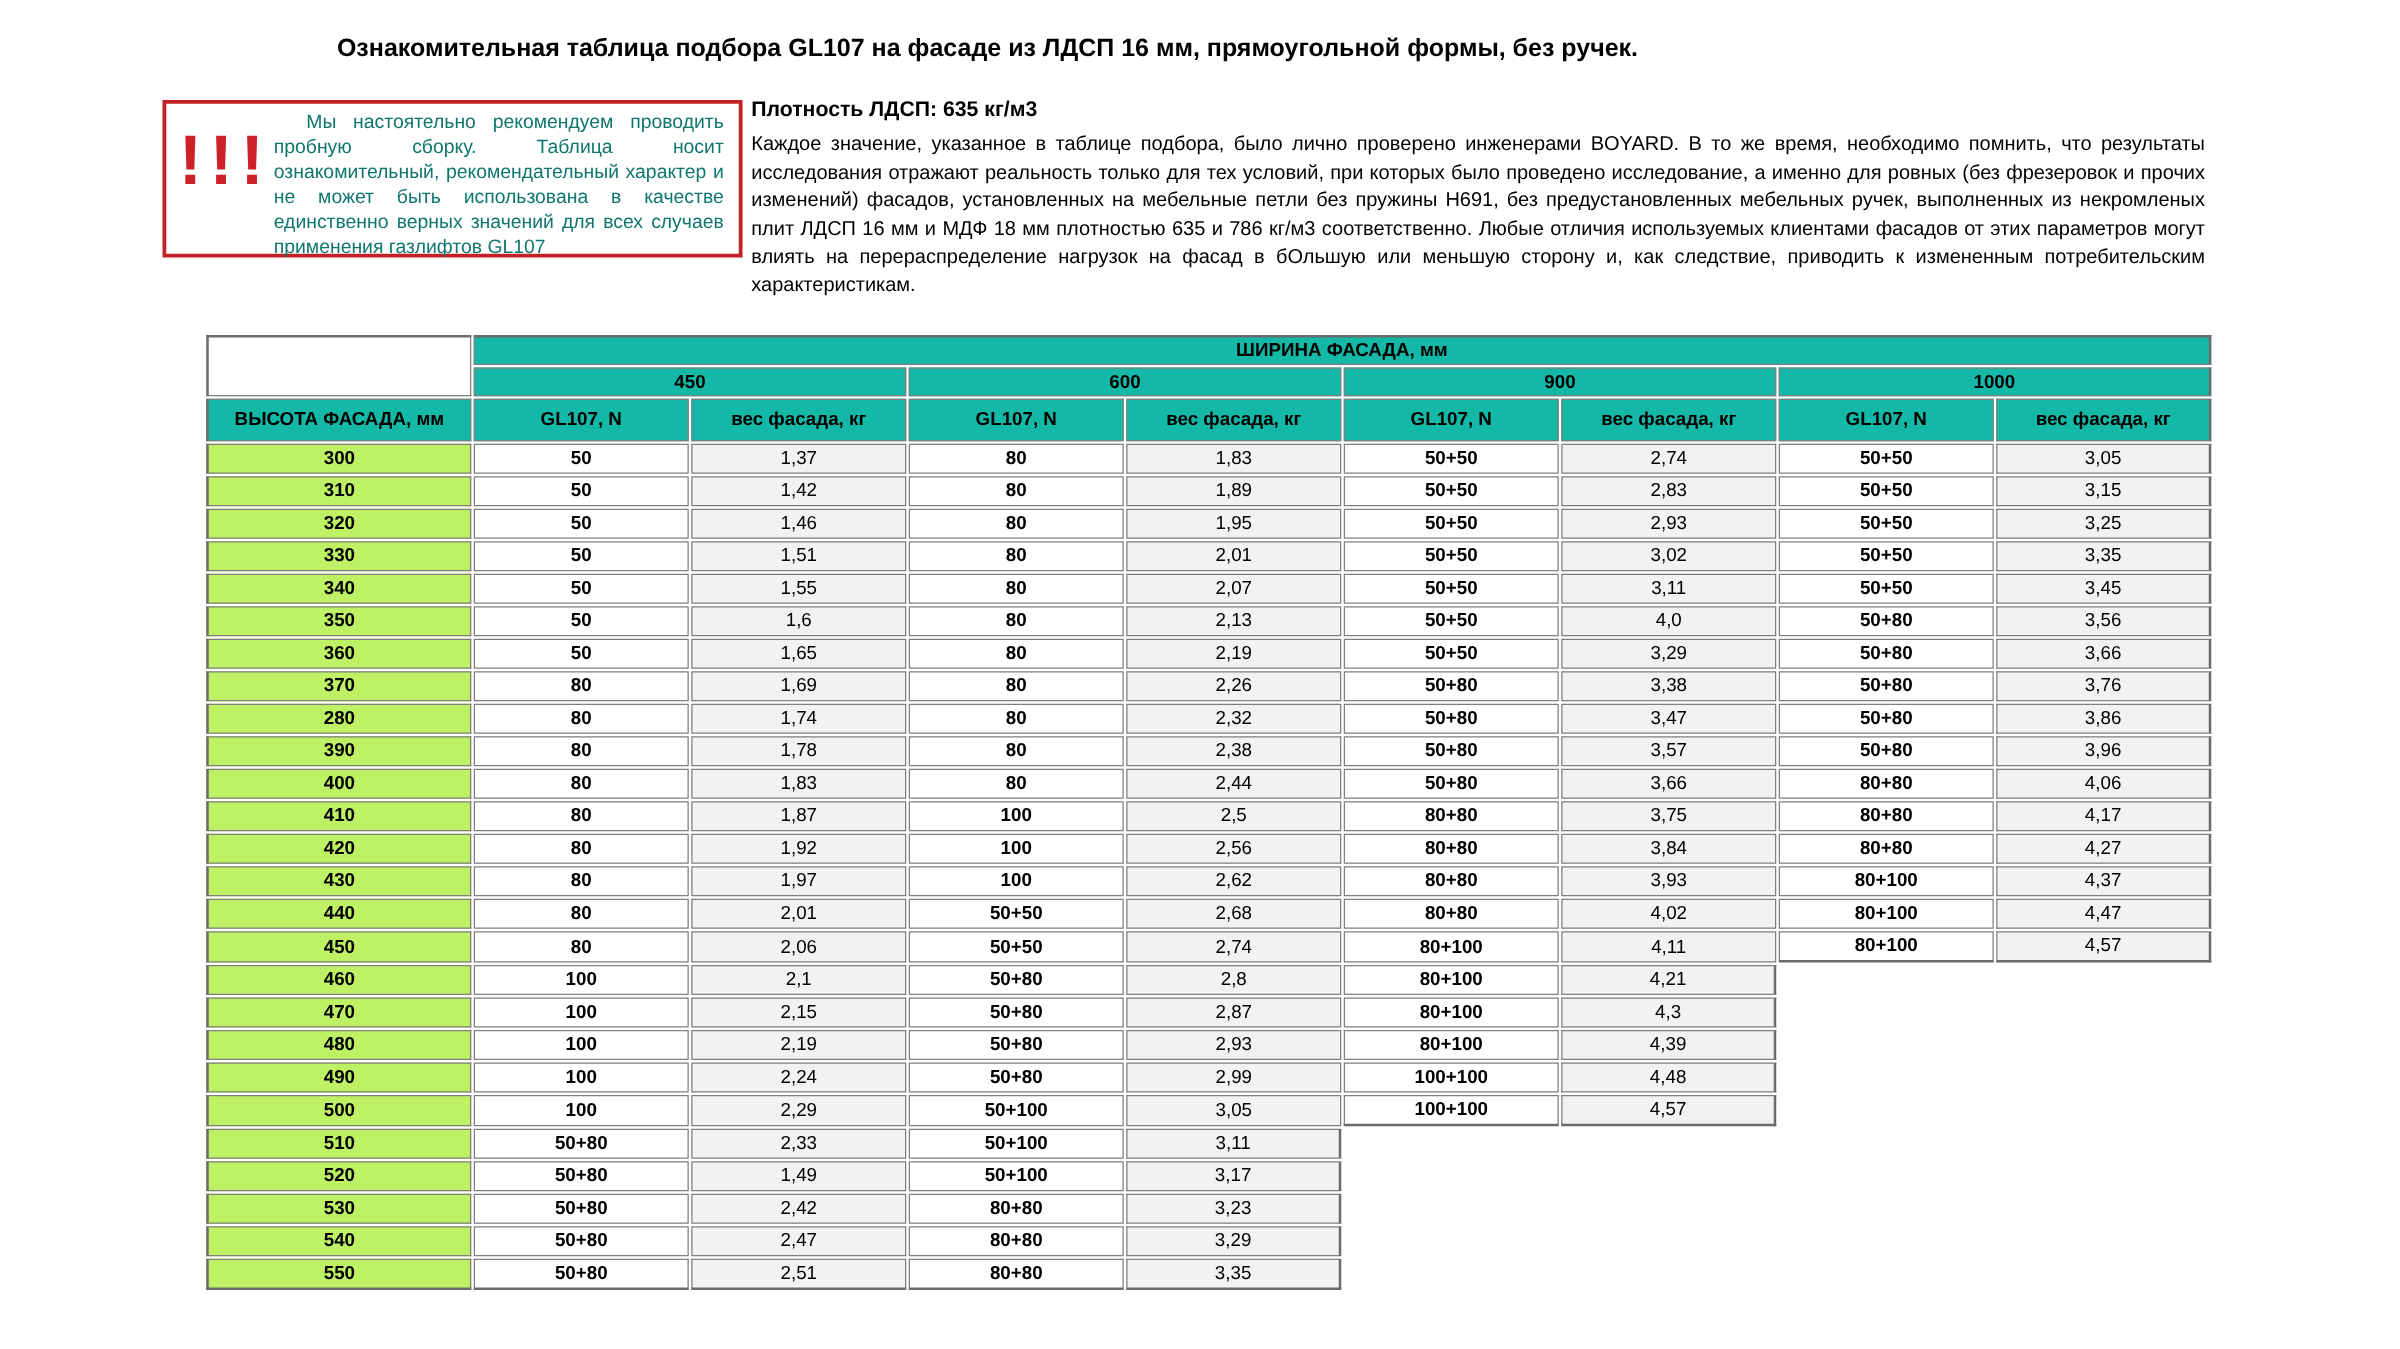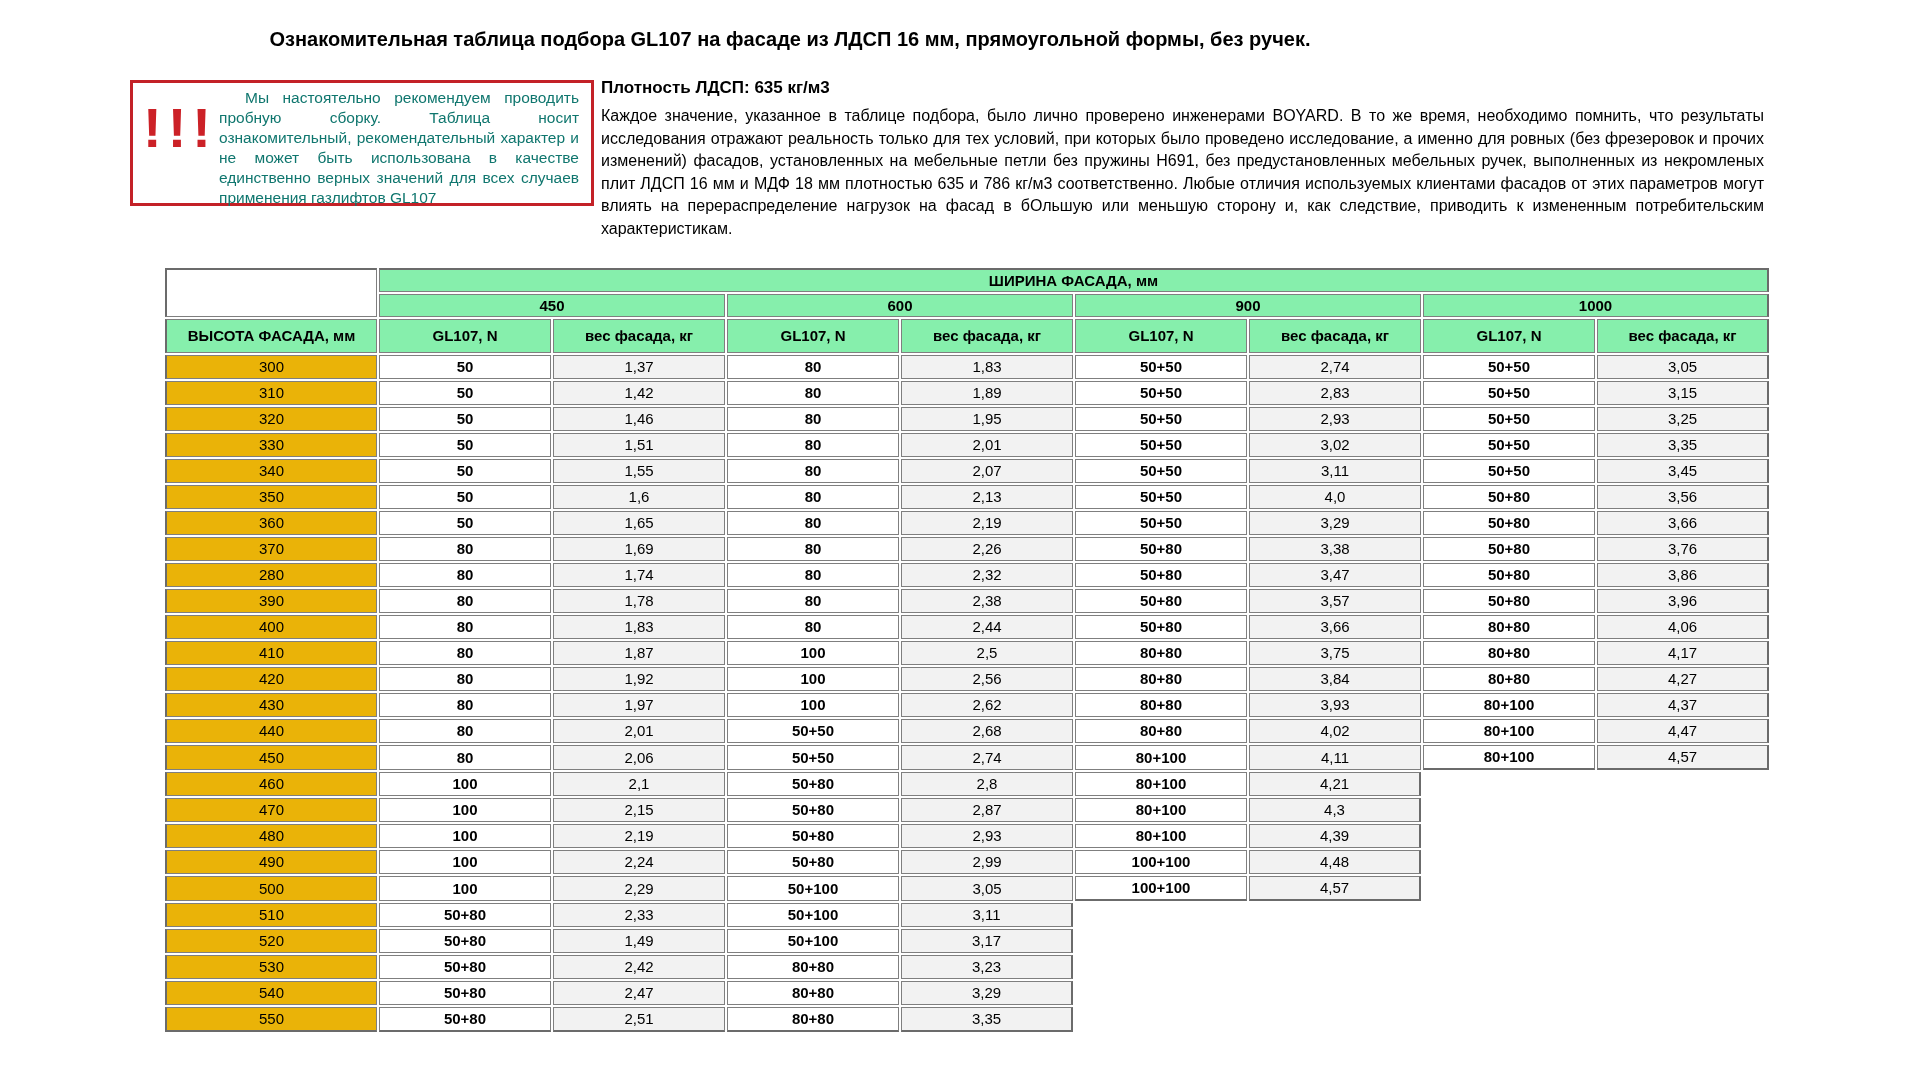--- a/index.html
+++ b/index.html
@@ -19,25 +19,25 @@
                 text-align:justify;text-indent:26px;}
 
   .info{position:absolute;left:601px;top:78px;width:1163px;}
   .info-density{font-size:17px;font-weight:bold;margin:0 0 7px 0;}
   .info-paragraph{font-size:16px;line-height:22.5px;text-align:justify;margin:0;}
 
   .tbl-wrap{position:absolute;left:163px;top:266px;}
   table{border-collapse:separate;border-spacing:2px;table-layout:fixed;}
   th,td{border:1px solid #7f7f7f;text-align:center;vertical-align:middle;
         padding:0;font-size:15px;white-space:nowrap;overflow:hidden;box-sizing:border-box;}
-  thead th{background:#86efac;font-weight:bold;height:21px;line-height:21px;}
+  thead th{background:#14b8a6;font-weight:bold;height:21px;line-height:21px;}
   thead th.sub{height:32px;line-height:32px;margin-left:32px;}
   th.corner{background:#ffffff;}
   tbody td{height:22px;line-height:22px;}
-  .h-cell{background:#eab308;font-weight:normal;}
+  .h-cell{background:#bef264;font-weight:bold;}
   .gl-cell{background:#ffffff;font-weight:bold;}
   .w-cell{background:#f2f2f2;font-weight:normal;}
   .edge-t{border-top:2px solid #6b6b6b;}
   .edge-b{border-bottom:2px solid #6b6b6b;}
   .edge-l{border-left:2px solid #6b6b6b;}
   .edge-r{border-right:2px solid #6b6b6b;}
   col.c-h{width:212px;} col.c-d{width:172px;}
 </style>
 </head>
 <body>

